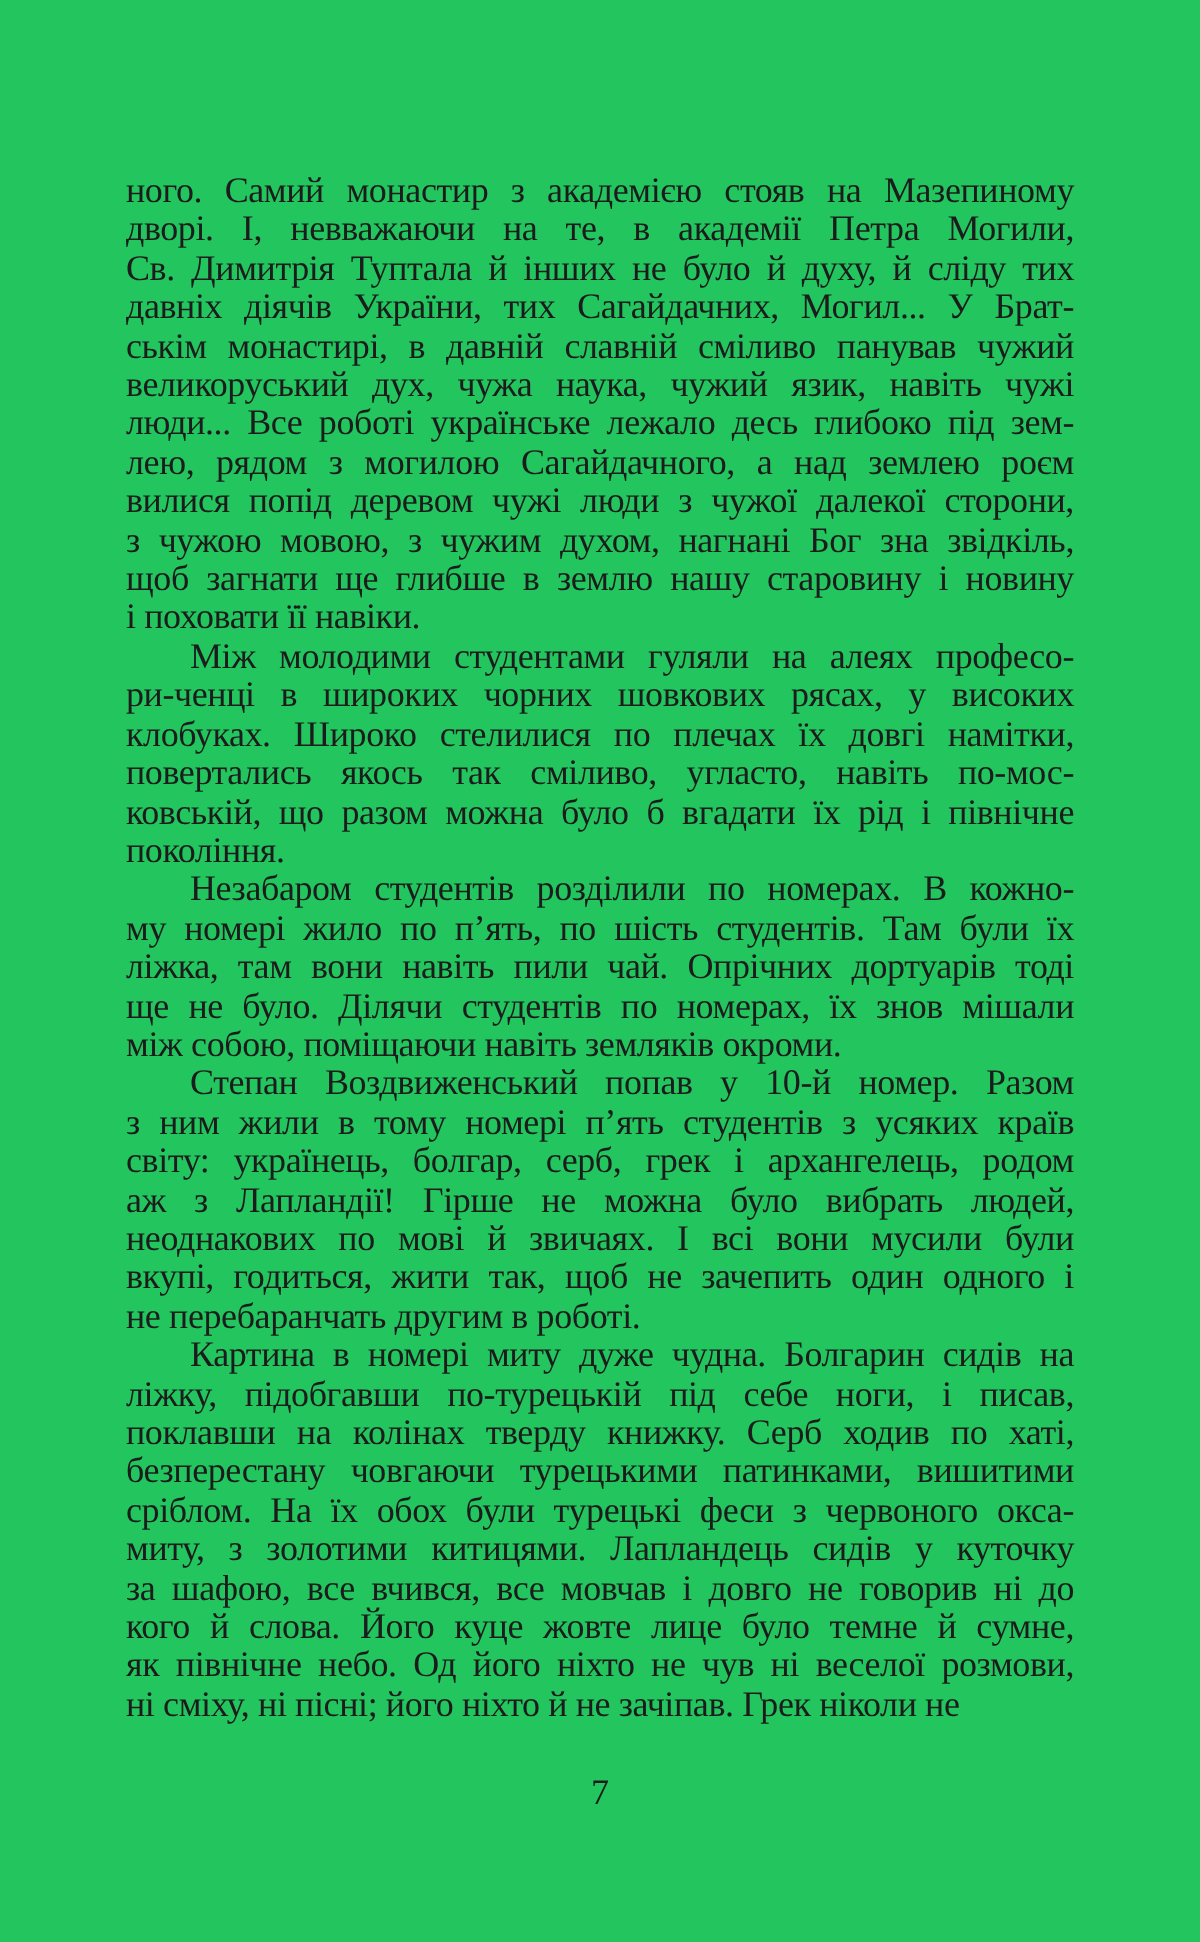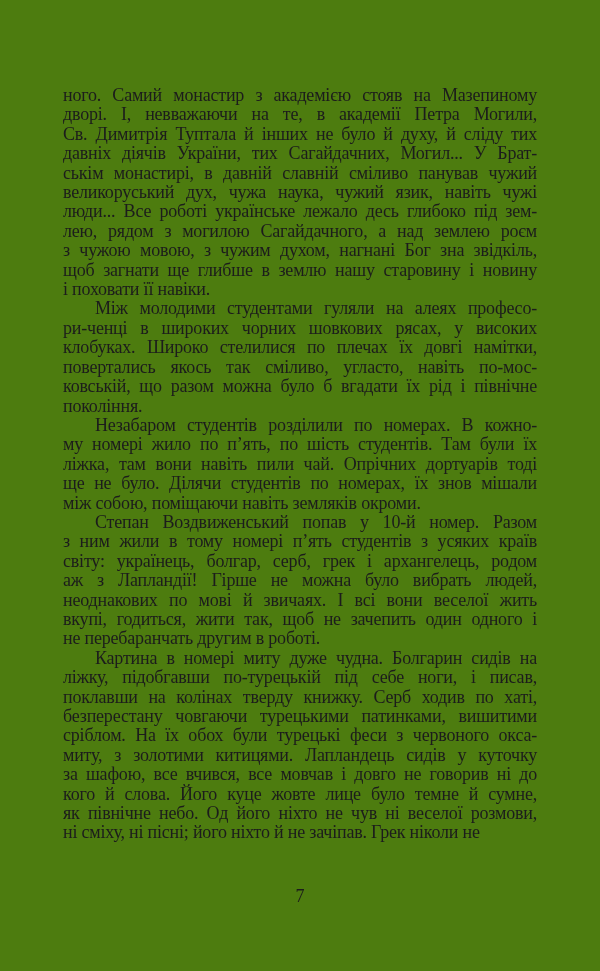--- a/index.html
+++ b/index.html
@@ -4,21 +4,21 @@
 <style>
   html, body {
     margin: 0;
     padding: 0;
     background: #ffffff;
   }
   .page {
     position: relative;
     width: 600px;
     height: 971px;
-    background: #4d7c0f;
+    background: #22c55e;
     font-family: "Liberation Serif", "DejaVu Serif", serif;
     color: #1c1c1c;
     overflow: hidden;
   }
   .text-block {
     position: absolute;
     left: 63px;
     top: 86px;
     width: 474px;
   }
@@ -52,39 +52,40 @@
 <div class="page">
   <div class="text-block">
       <div class="line para-start">ного. Самий монастир з академією стояв на Мазепиному</div>
       <div class="line">дворі. І, невважаючи на те, в академії Петра Могили,</div>
       <div class="line">Св. Димитрія Туптала й інших не було й духу, й сліду тих</div>
       <div class="line">давніх діячів України, тих Сагайдачних, Могил... У Брат-</div>
       <div class="line">ськім монастирі, в давній славній сміливо панував чужий</div>
       <div class="line">великоруський дух, чужа наука, чужий язик, навіть чужі</div>
       <div class="line">люди... Все роботі українське лежало десь глибоко під зем-</div>
       <div class="line">лею, рядом з могилою Сагайдачного, а над землею роєм</div>
+      <div class="line">вилися попід деревом чужі люди з чужої далекої сторони,</div>
       <div class="line">з чужою мовою, з чужим духом, нагнані Бог зна звідкіль,</div>
       <div class="line">щоб загнати ще глибше в землю нашу старовину і новину</div>
       <div class="line para-end">і поховати її навіки.</div>
       <div class="line para-start indented">Між молодими студентами гуляли на алеях професо-</div>
       <div class="line indented">ри-ченці в широких чорних шовкових рясах, у високих</div>
       <div class="line indented">клобуках. Широко стелилися по плечах їх довгі намітки,</div>
       <div class="line indented">повертались якось так сміливо, угласто, навіть по-мос-</div>
       <div class="line indented">ковській, що разом можна було б вгадати їх рід і північне</div>
       <div class="line para-end indented">покоління.</div>
       <div class="line para-start indented">Незабаром студентів розділили по номерах. В кожно-</div>
       <div class="line indented">му номері жило по п’ять, по шість студентів. Там були їх</div>
       <div class="line indented">ліжка, там вони навіть пили чай. Опрічних дортуарів тоді</div>
       <div class="line indented">ще не було. Ділячи студентів по номерах, їх знов мішали</div>
       <div class="line para-end indented">між собою, поміщаючи навіть земляків окроми.</div>
       <div class="line para-start indented">Степан Воздвиженський попав у 10-й номер. Разом</div>
       <div class="line indented">з ним жили в тому номері п’ять студентів з усяких країв</div>
       <div class="line indented">світу: українець, болгар, серб, грек і архангелець, родом</div>
       <div class="line indented">аж з Лапландії! Гірше не можна було вибрать людей,</div>
-      <div class="line indented">неоднакових по мові й звичаях. І всі вони веселої жить</div>
+      <div class="line indented">неоднакових по мові й звичаях. І всі вони мусили були</div>
       <div class="line indented">вкупі, годиться, жити так, щоб не зачепить один одного і</div>
       <div class="line para-end indented">не перебаранчать другим в роботі.</div>
       <div class="line para-start indented">Картина в номері миту дуже чудна. Болгарин сидів на</div>
       <div class="line indented">ліжку, підобгавши по-турецькій під себе ноги, і писав,</div>
       <div class="line indented">поклавши на колінах тверду книжку. Серб ходив по хаті,</div>
       <div class="line indented">безперестану човгаючи турецькими патинками, вишитими</div>
       <div class="line indented">сріблом. На їх обох були турецькі феси з червоного окса-</div>
       <div class="line indented">миту, з золотими китицями. Лапландець сидів у куточку</div>
       <div class="line indented">за шафою, все вчився, все мовчав і довго не говорив ні до</div>
       <div class="line indented">кого й слова. Його куце жовте лице було темне й сумне,</div>

